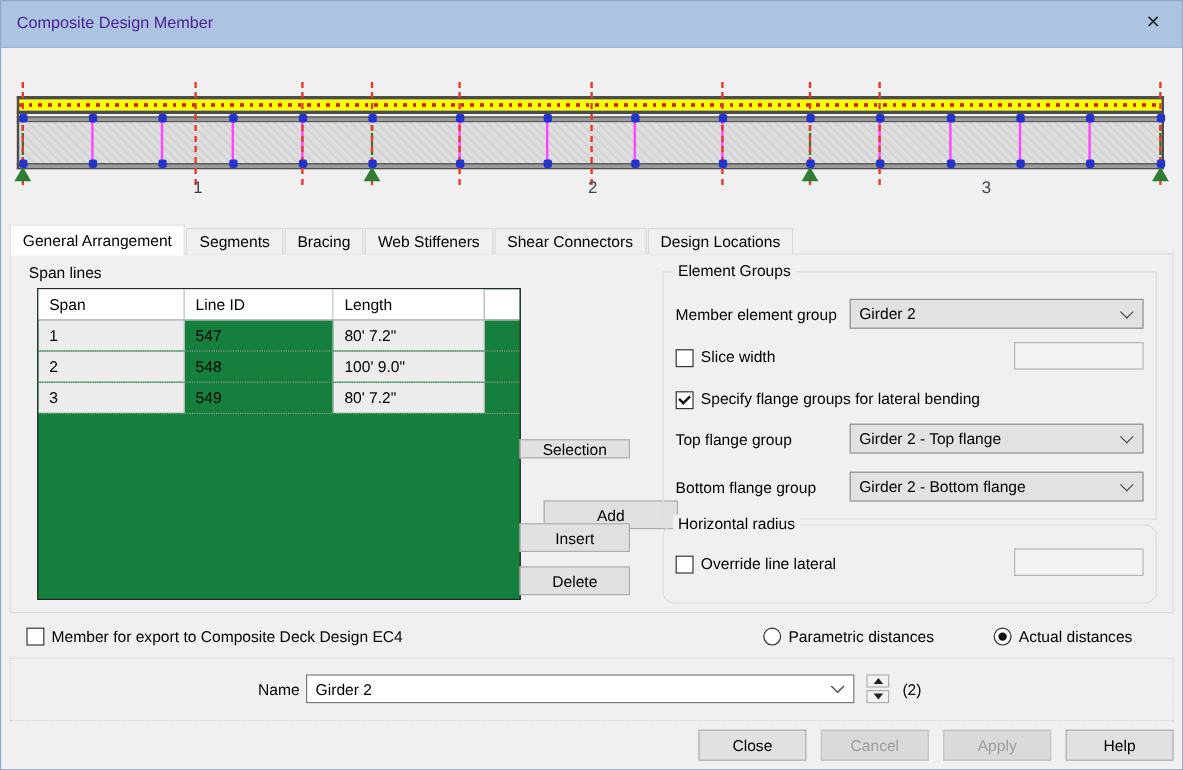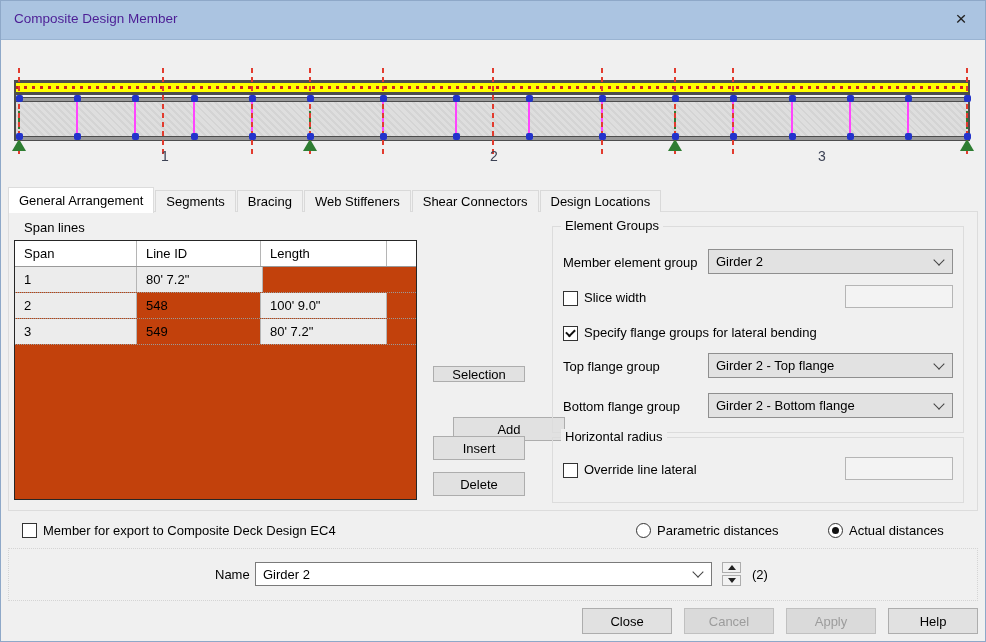--- a/index.html
+++ b/index.html
@@ -28,21 +28,21 @@
     border-left:7px solid transparent;border-right:7px solid transparent;border-bottom:12px solid #2e7d32;}
   .span-num{position:absolute;top:148px;transform:translateX(-50%);font-size:14px;color:#3c4254;z-index:9;}
   
   .tabs{left:8px;top:187px;height:25px;display:flex;align-items:flex-end;z-index:3;}
   .tab{height:19px;line-height:19px;padding:1px 10px 1px 10px;background:#f0f0f0;
        border:1px solid #d9d9d9;border-bottom:none;margin-right:1px;white-space:nowrap;}
   .tab.active{height:23px;line-height:23px;background:#fff;border-color:#dcdcdc;margin-bottom:-1px;z-index:4;position:relative;}
   .tab-panel{left:8px;top:211px;width:968px;height:298px;border:1px solid #dcdcdc;background:#f0f0f0;}
   
   .section-label{font-size:13px;}
-  .tbl{left:14px;top:240px;width:401px;height:258px;border:1px solid #262626;background:#c2410c;overflow:hidden;}
+  .tbl{left:31px;top:240px;width:401px;height:258px;border:1px solid #262626;background:#15803d;overflow:hidden;}
   .tbl-row{display:flex;height:25px;border-bottom:1px dotted #9a9a9a;}
   .tbl-row.hdr{border-bottom:1px solid #9a9a9a;background:#fff;}
   .cell{box-sizing:border-box;padding:5px 0 0 9px;border-right:1px solid #b5b5b5;overflow:hidden;white-space:nowrap;}
   .c0{width:122px;} .c1{width:124px;} .c2{width:126px;}
   .hdr .cell{background:#fff;}
   .shade{background:#ececec;}
   
   .btn{position:absolute;background:#e1e1e1;border:1px solid #adadad;display:flex;align-items:center;
        justify-content:center;font-size:13px;box-sizing:border-box;}
   .btn.disabled{color:#9c9c9c;background:#dadada;border-color:#c0c0c0;}
@@ -170,20 +170,21 @@
 
 <span class="abs section-label" style="left:24px;top:220px;">Span lines</span>
 <div class="abs tbl" id="span-table">
     <div class="tbl-row hdr">
       <div class="cell c0">Span</div>
       <div class="cell c1">Line ID</div>
       <div class="cell c2">Length</div>
     </div>
     <div class="tbl-row">
       <div class="cell c0 shade">1</div>
+      <div class="cell c1">547</div>
       <div class="cell c2 shade">80' 7.2"</div>
     </div>
     <div class="tbl-row">
       <div class="cell c0 shade">2</div>
       <div class="cell c1">548</div>
       <div class="cell c2 shade">100' 9.0"</div>
     </div>
     <div class="tbl-row">
       <div class="cell c0 shade">3</div>
       <div class="cell c1">549</div>
@@ -215,21 +216,21 @@
 <div class="combo" style="left:708px;top:353px;width:245px;height:25px;">
   <span>Girder 2 - Top flange</span>
   <span class="chev"></span>
 </div>
 <span class="lbl" style="left:563px;top:399px;">Bottom flange group</span>
 <div class="combo" style="left:708px;top:393px;width:245px;height:25px;">
   <span>Girder 2 - Bottom flange</span>
   <span class="chev"></span>
 </div>
 
-<div class="groupbox" style="left:552px;top:437px;width:410px;height:64px;">
+<div class="groupbox" style="left:552px;top:437px;width:410px;height:64px;border-radius:10px;">
   <span class="gb-label">Horizontal radius</span>
 </div>
 <span class="cb" style="left:563px;top:463px;"></span>
 <span class="lbl" style="left:584px;top:462px;">Override line lateral</span>
 <div class="dis-field" style="left:845px;top:457px;width:108px;height:23px;"></div>
 
 <span class="cb" style="left:22px;top:523px;"></span>
 <span class="lbl" style="left:43px;top:523px;">Member for export to Composite Deck Design EC4</span>
 <span class="radio" style="left:636px;top:523px;"></span>
 <span class="lbl" style="left:657px;top:523px;">Parametric distances</span>

